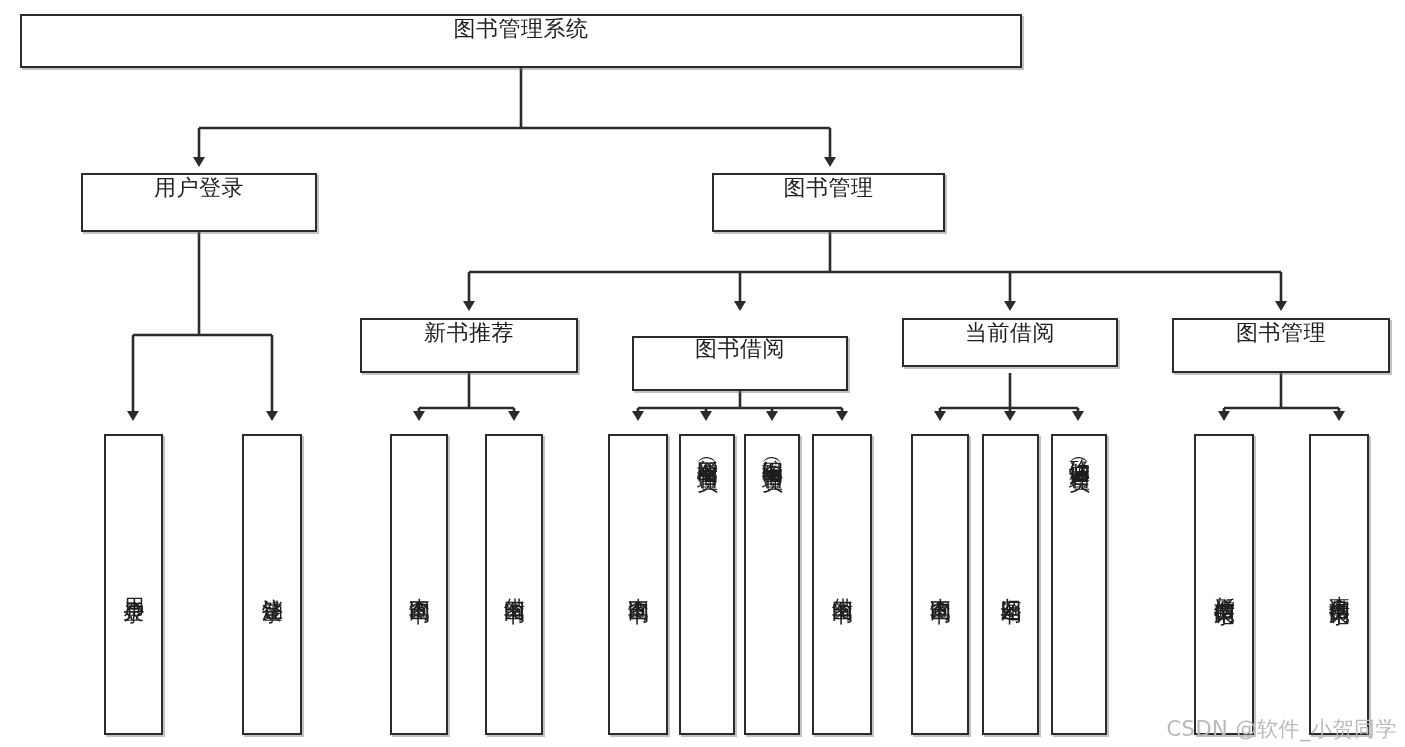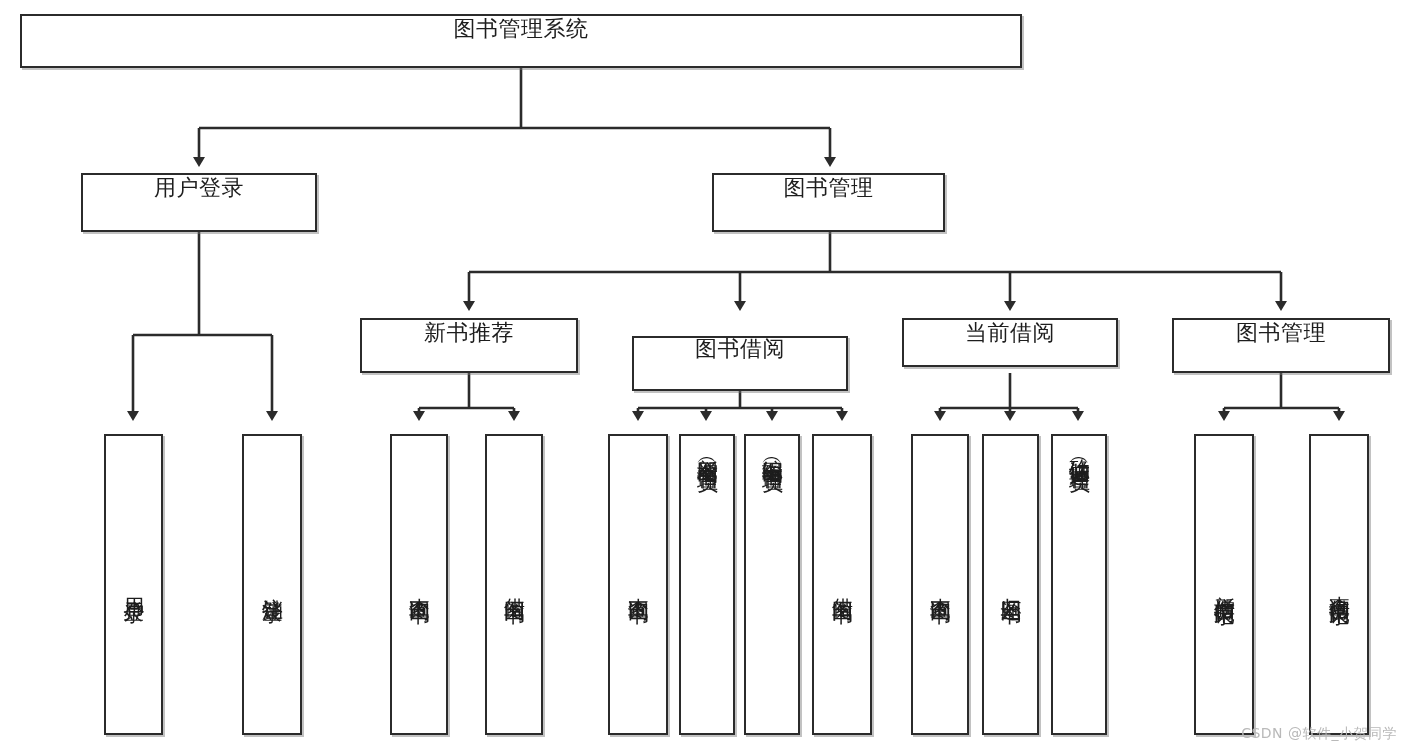--- a/index.html
+++ b/index.html
@@ -57,21 +57,21 @@
     line-height: 1;
   }
   .node.vert.toptext {
     align-items: flex-start;
     padding-top: 6px;
   }
   #watermark {
     position: absolute;
     right: 8px;
     bottom: 4px;
-    font-size: 14px;
+    font-size: 21px;
     color: #b9b9b9;
     white-space: nowrap;
     letter-spacing: 0.5px;
   }
 </style>
 </head>
 <body>
 
 <div id="canvas">
 

